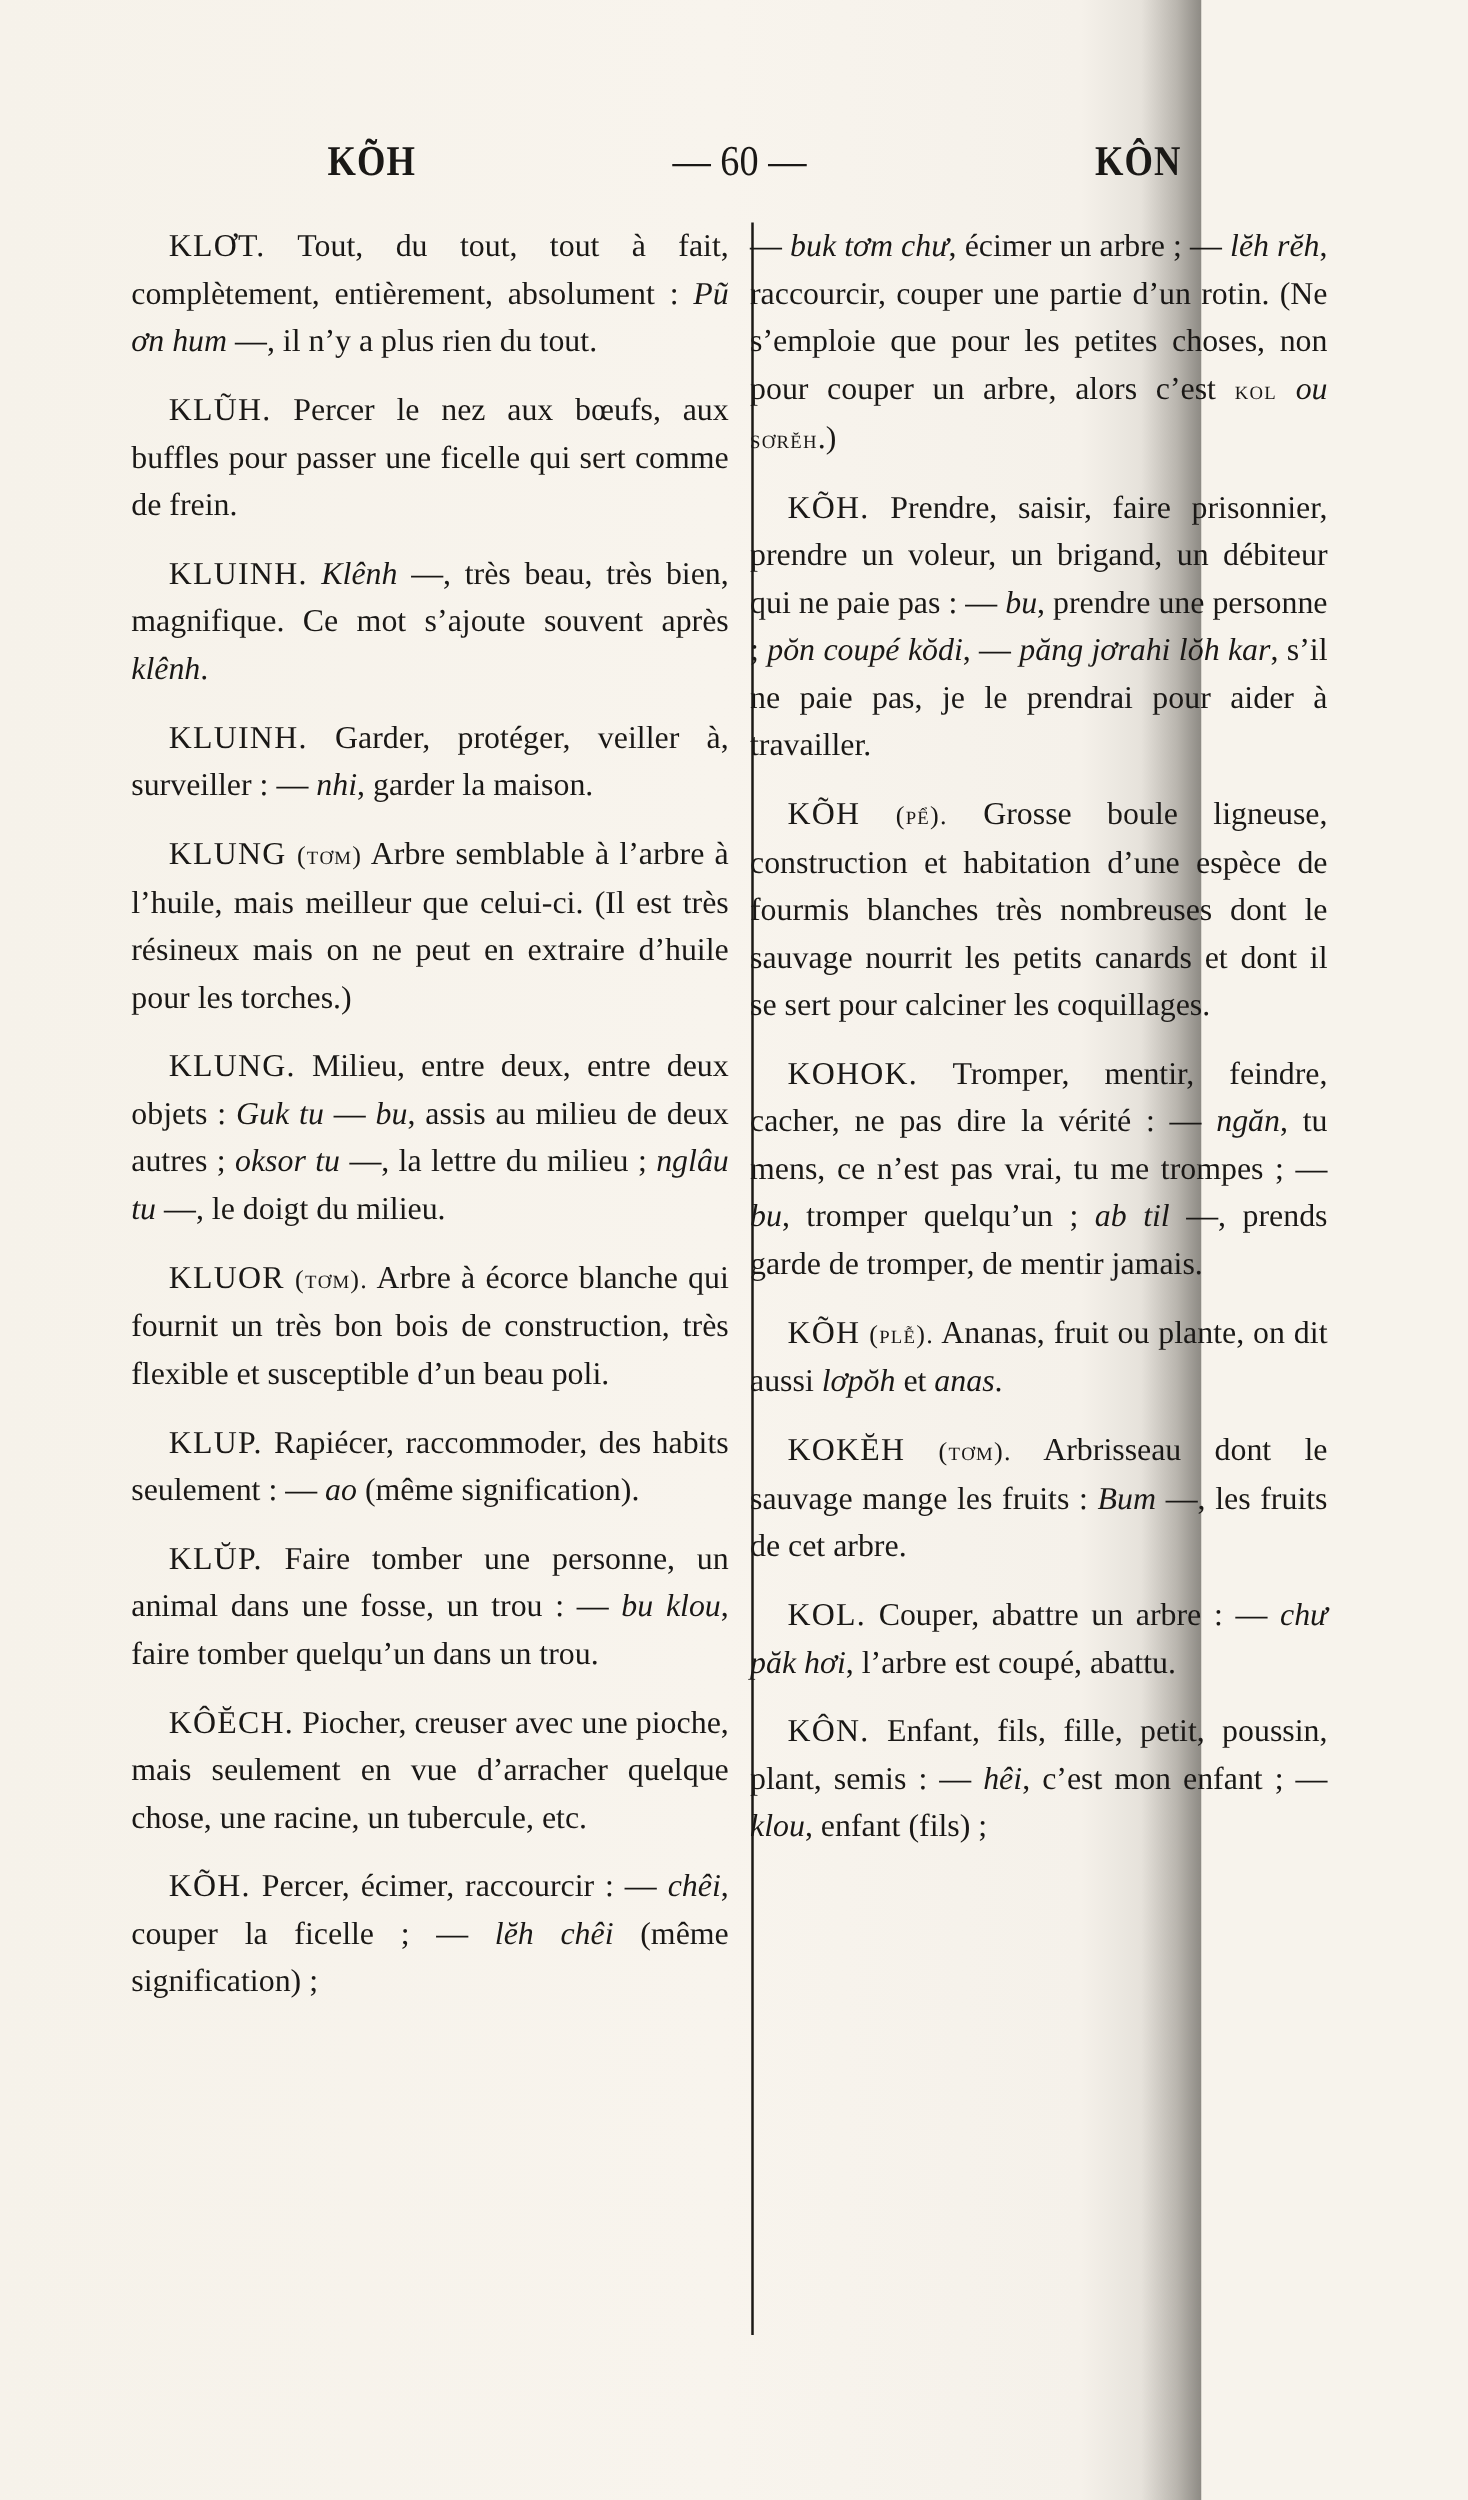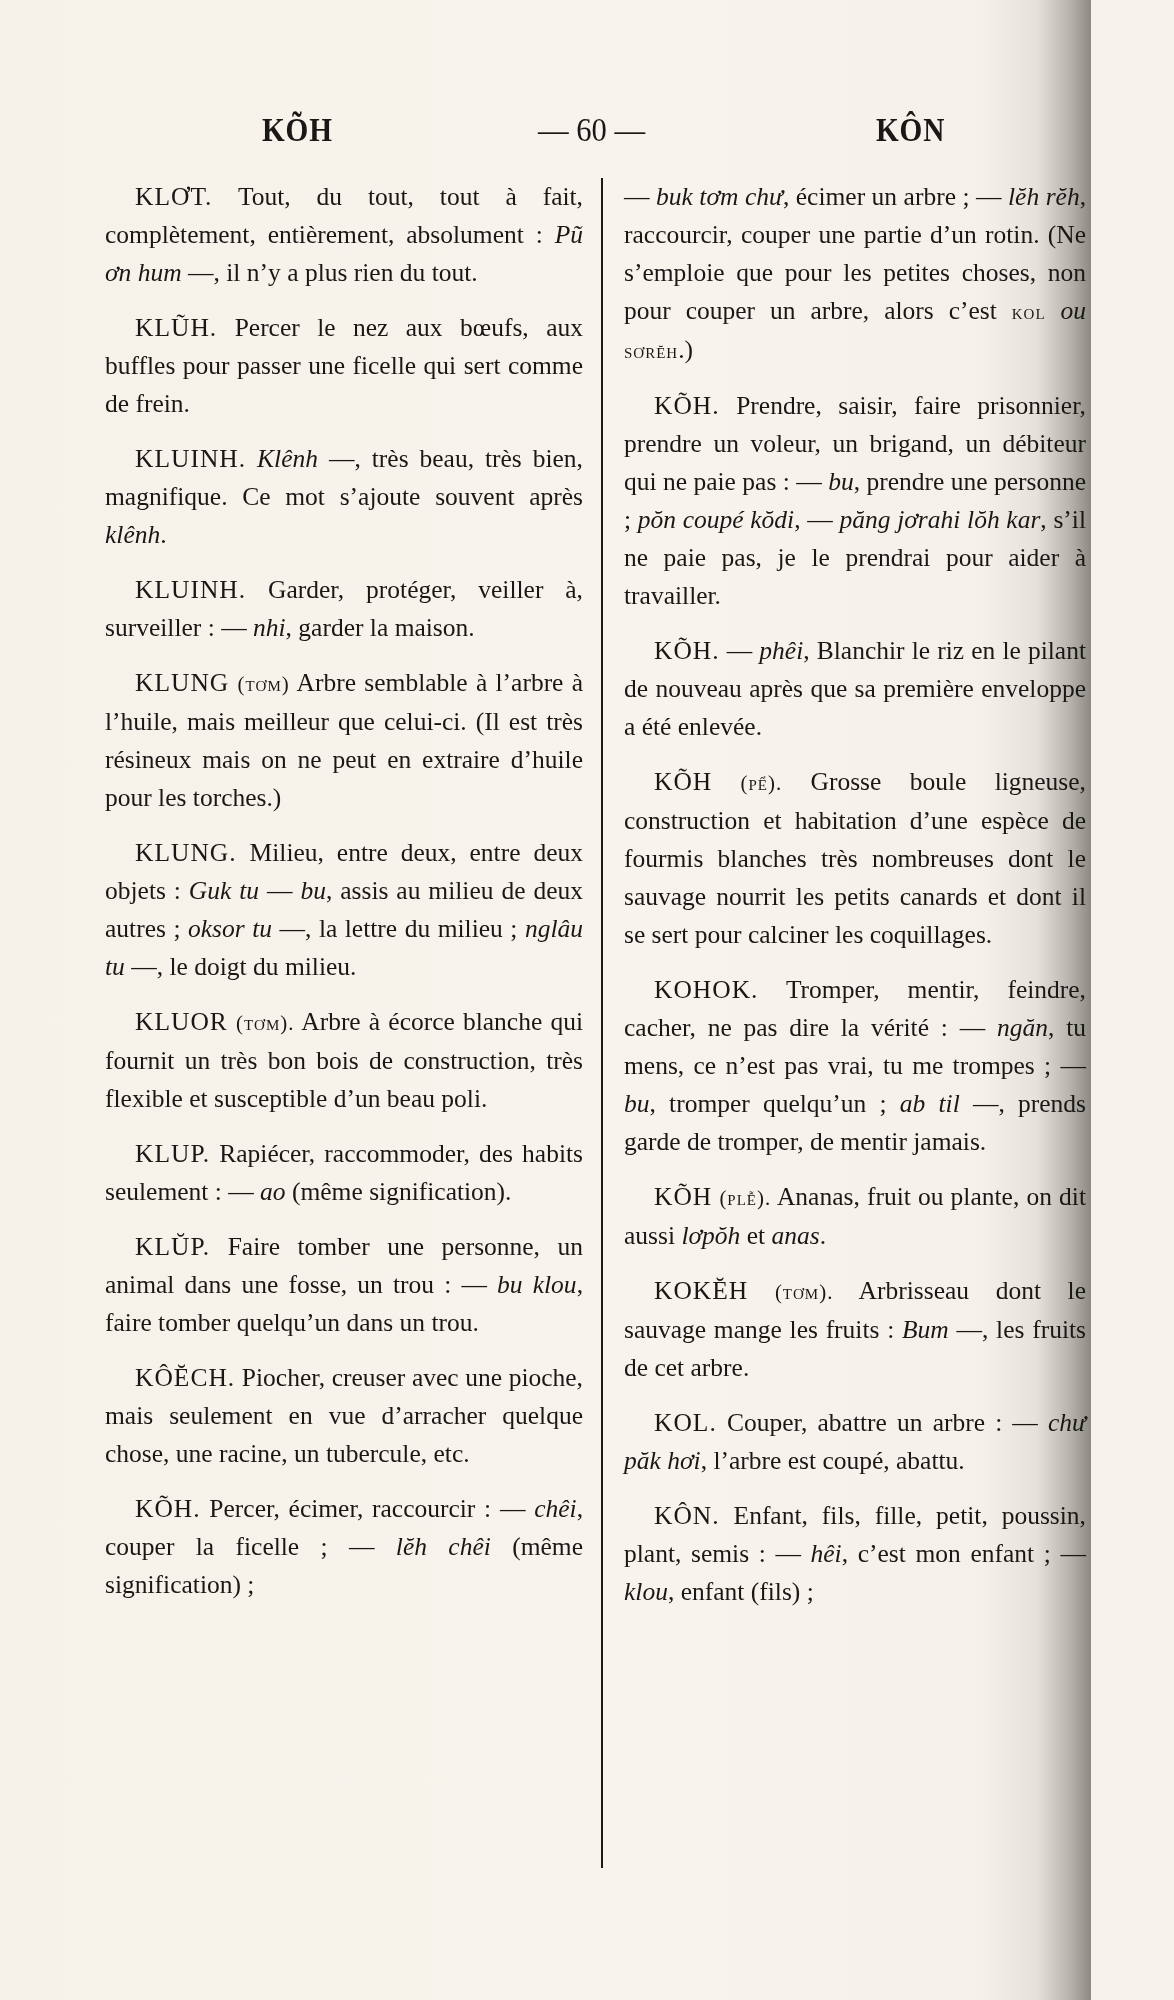--- a/index.html
+++ b/index.html
@@ -4,40 +4,41 @@
 <style>
   html, body { margin: 0; padding: 0; }
   body {
     width: 1174px; height: 2000px; overflow: hidden;
     background: #f7f3ec;
     font-family: "Liberation Serif", "DejaVu Serif", serif;
     color: #1a1816;
     position: relative;
   }
   .page {
-    position: absolute; left: 0; top: 0; width: 1091px; height: 2000px;
+    position: absolute; left: 0; top: 0; width: 930px; height: 2000px;
     background: linear-gradient(to right, #f6f2ea 0%, #f8f4ed 60%, #f5f1ea 90%, #e6e2db 95%, #b9b5ae 98%, #8d8a84 100%);
+    padding-left: 31px;
   }
   .header {
     position: absolute; top: 105px; left: 0; width: 1174px; height: 50px;
     font-size: 34px; font-weight: bold;
   }
   .hdr-left { position: absolute; left: 262px; top: 6px; font-family: "Liberation Serif", serif; transform: scaleX(0.86); transform-origin: left; letter-spacing: 1px; }
   .hdr-center { position: absolute; left: 538px; top: 6px; font-weight: normal; font-size: 34px; transform: scaleX(0.9); transform-origin: left; }
   .hdr-right { position: absolute; left: 876px; top: 6px; transform: scaleX(0.86); transform-origin: left; letter-spacing: 1px; }
   .divider {
     position: absolute; left: 601px; top: 178px; width: 2px; height: 1690px; background: #1c1a17;
   }
   .col {
     position: absolute; top: 178px;
     font-size: 25.5px; line-height: 38px;
     text-align: justify;
   }
   .col-left { left: 105px; width: 478px; }
-  .col-right { left: 624px; width: 462px; }
+  .col-right { left: 600px; width: 462px; }
   .entry { margin: 0 0 17px 0; text-indent: 30px; }
   .entry.cont { text-indent: 0; }
   .hw { letter-spacing: 1px; margin-top: 48px; }
   .sc { font-variant: small-caps; font-size: 0.82em; letter-spacing: 1px; }
   i { font-style: italic; }
 </style>
 </head>
 <body>
 
 <div class="page">
@@ -57,21 +58,20 @@
       <p class="entry"><span class="hw">KLUOR</span> <span class="sc">(tơm).</span><span> Arbre à écorce blanche qui fournit un très bon bois de construction, très flexible et susceptible d’un beau poli.</span></p>
       <p class="entry"><span class="hw">KLUP.</span><span> Rapiécer, raccommoder, des habits seulement : — </span><i>ao</i><span> (même signification).</span></p>
       <p class="entry"><span class="hw">KLŬP.</span><span> Faire tomber une personne, un animal dans une fosse, un trou : — </span><i>bu klou</i><span>, faire tomber quelqu’un dans un trou.</span></p>
       <p class="entry"><span class="hw">KÔĔCH.</span><span> Piocher, creuser avec une pioche, mais seulement en vue d’arracher quelque chose, une racine, un tubercule, etc.</span></p>
       <p class="entry"><span class="hw">KÕH.</span><span> Percer, écimer, raccourcir : — </span><i>chêi</i><span>, couper la ficelle ; — </span><i>lĕh chêi</i><span> (même signification) ;</span></p>
     </div>
   <div class="divider"></div>
   <div class="col col-right" id="col-right">
       <p class="entry cont"><span>— </span><i>buk tơm chư</i><span>, écimer un arbre ; — </span><i>lĕh rĕh</i><span>, raccourcir, couper une partie d’un rotin. (Ne s’emploie que pour les petites choses, non pour couper un arbre, alors c’est </span><span class="sc">kol</span><span> </span><i>ou</i><span> </span><span class="sc">sơrĕh</span><span>.)</span></p>
       <p class="entry"><span class="hw">KÕH.</span><span> Prendre, saisir, faire prisonnier, prendre un voleur, un brigand, un débiteur qui ne paie pas : — </span><i>bu</i><span>, prendre une personne ; </span><i>pŏn coupé kŏdi</i><span>, — </span><i>păng jơrahi lŏh kar</i><span>, s’il ne paie pas, je le prendrai pour aider à travailler.</span></p>
-      <p class="entry"><span class="hw">KÕH.</span><span> — </span><i>phêi</i><span>, Blanchir le riz en le pilant de nouveau après que sa première enveloppe a été enlevée.</span></p>
       <p class="entry"><span class="hw">KÕH</span> <span class="sc">(pể).</span><span> Grosse boule ligneuse, construction et habitation d’une espèce de fourmis blanches très nombreuses dont le sauvage nourrit les petits canards et dont il se sert pour calciner les coquillages.</span></p>
       <p class="entry"><span class="hw">KOHOK.</span><span> Tromper, mentir, feindre, cacher, ne pas dire la vérité : — </span><i>ngăn</i><span>, tu mens, ce n’est pas vrai, tu me trompes ; — </span><i>bu</i><span>, tromper quelqu’un ; </span><i>ab til</i><span> —, prends garde de tromper, de mentir jamais.</span></p>
       <p class="entry"><span class="hw">KÕH</span> <span class="sc">(plễ).</span><span> Ananas, fruit ou plante, on dit aussi </span><i>lơpŏh</i><span> et </span><i>anas</i><span>.</span></p>
       <p class="entry"><span class="hw">KOKĔH</span> <span class="sc">(tơm).</span><span> Arbrisseau dont le sauvage mange les fruits : </span><i>Bum</i><span> —, les fruits de cet arbre.</span></p>
       <p class="entry"><span class="hw">KOL.</span><span> Couper, abattre un arbre : — </span><i>chư păk hơi</i><span>, l’arbre est coupé, abattu.</span></p>
       <p class="entry"><span class="hw">KÔN.</span><span> Enfant, fils, fille, petit, poussin, plant, semis : — </span><i>hêi</i><span>, c’est mon enfant ; — </span><i>klou</i><span>, enfant (fils) ;</span></p>
     </div>
 </div>
 
 </body></html>

